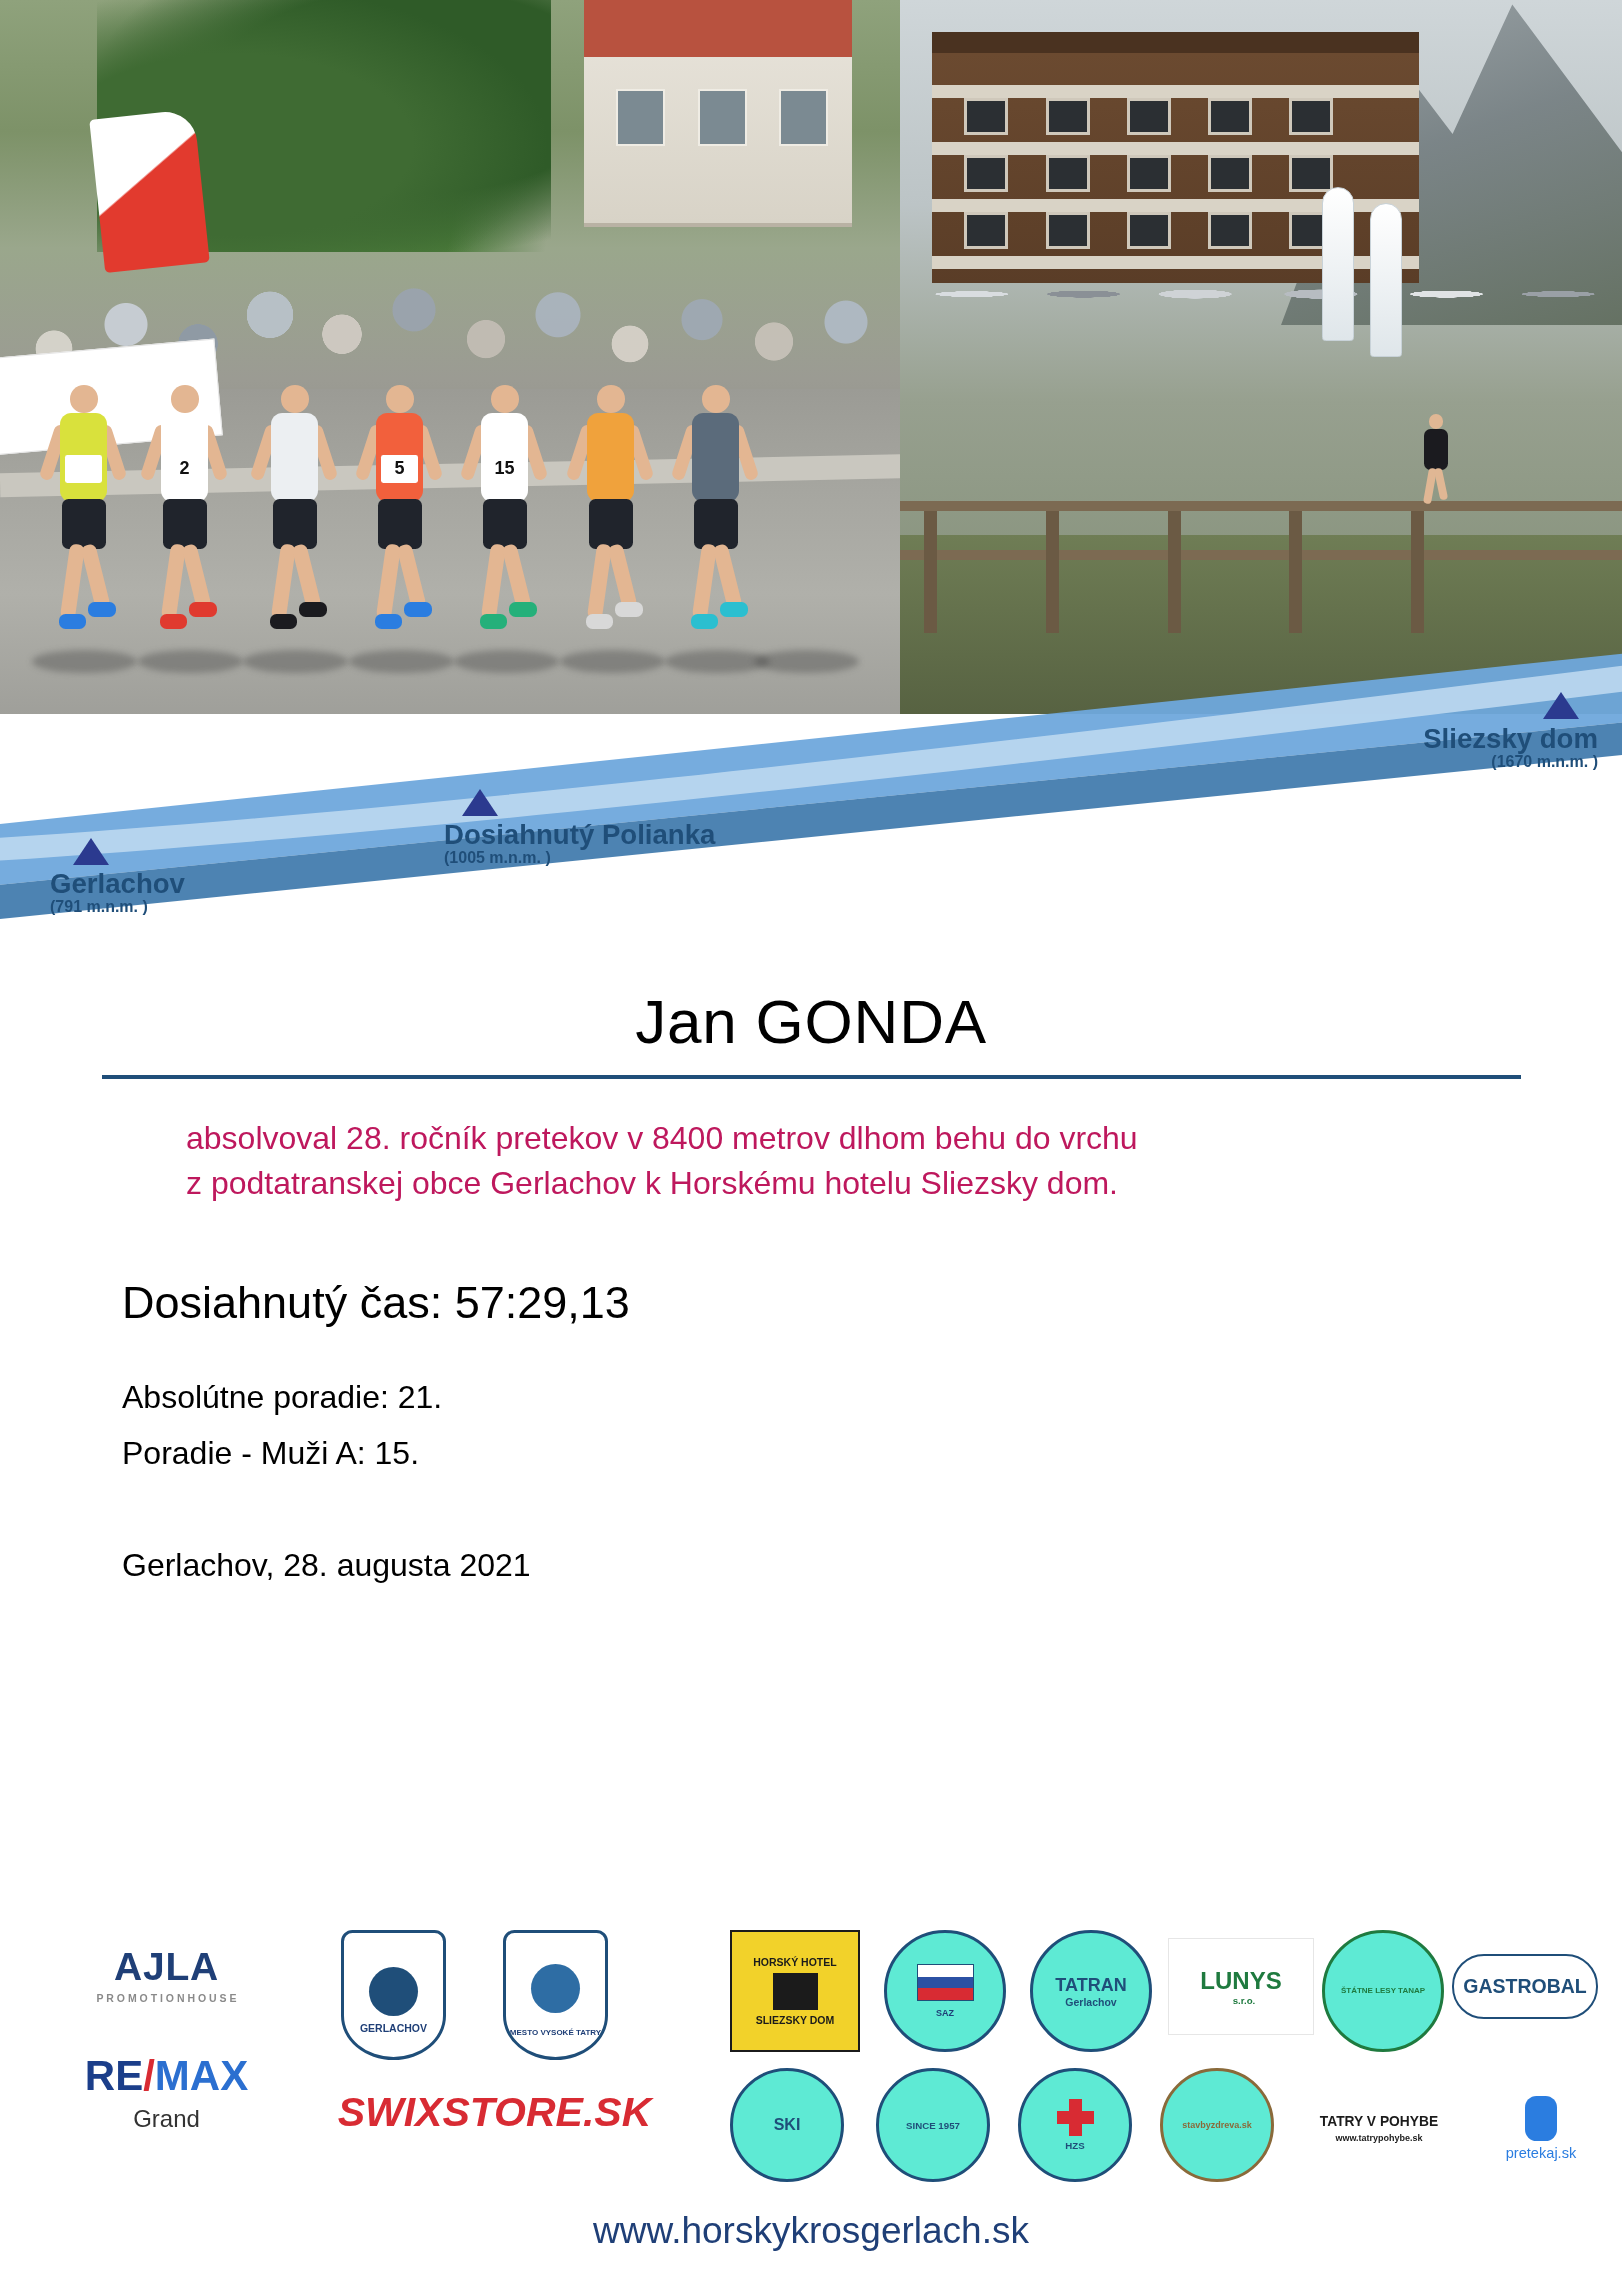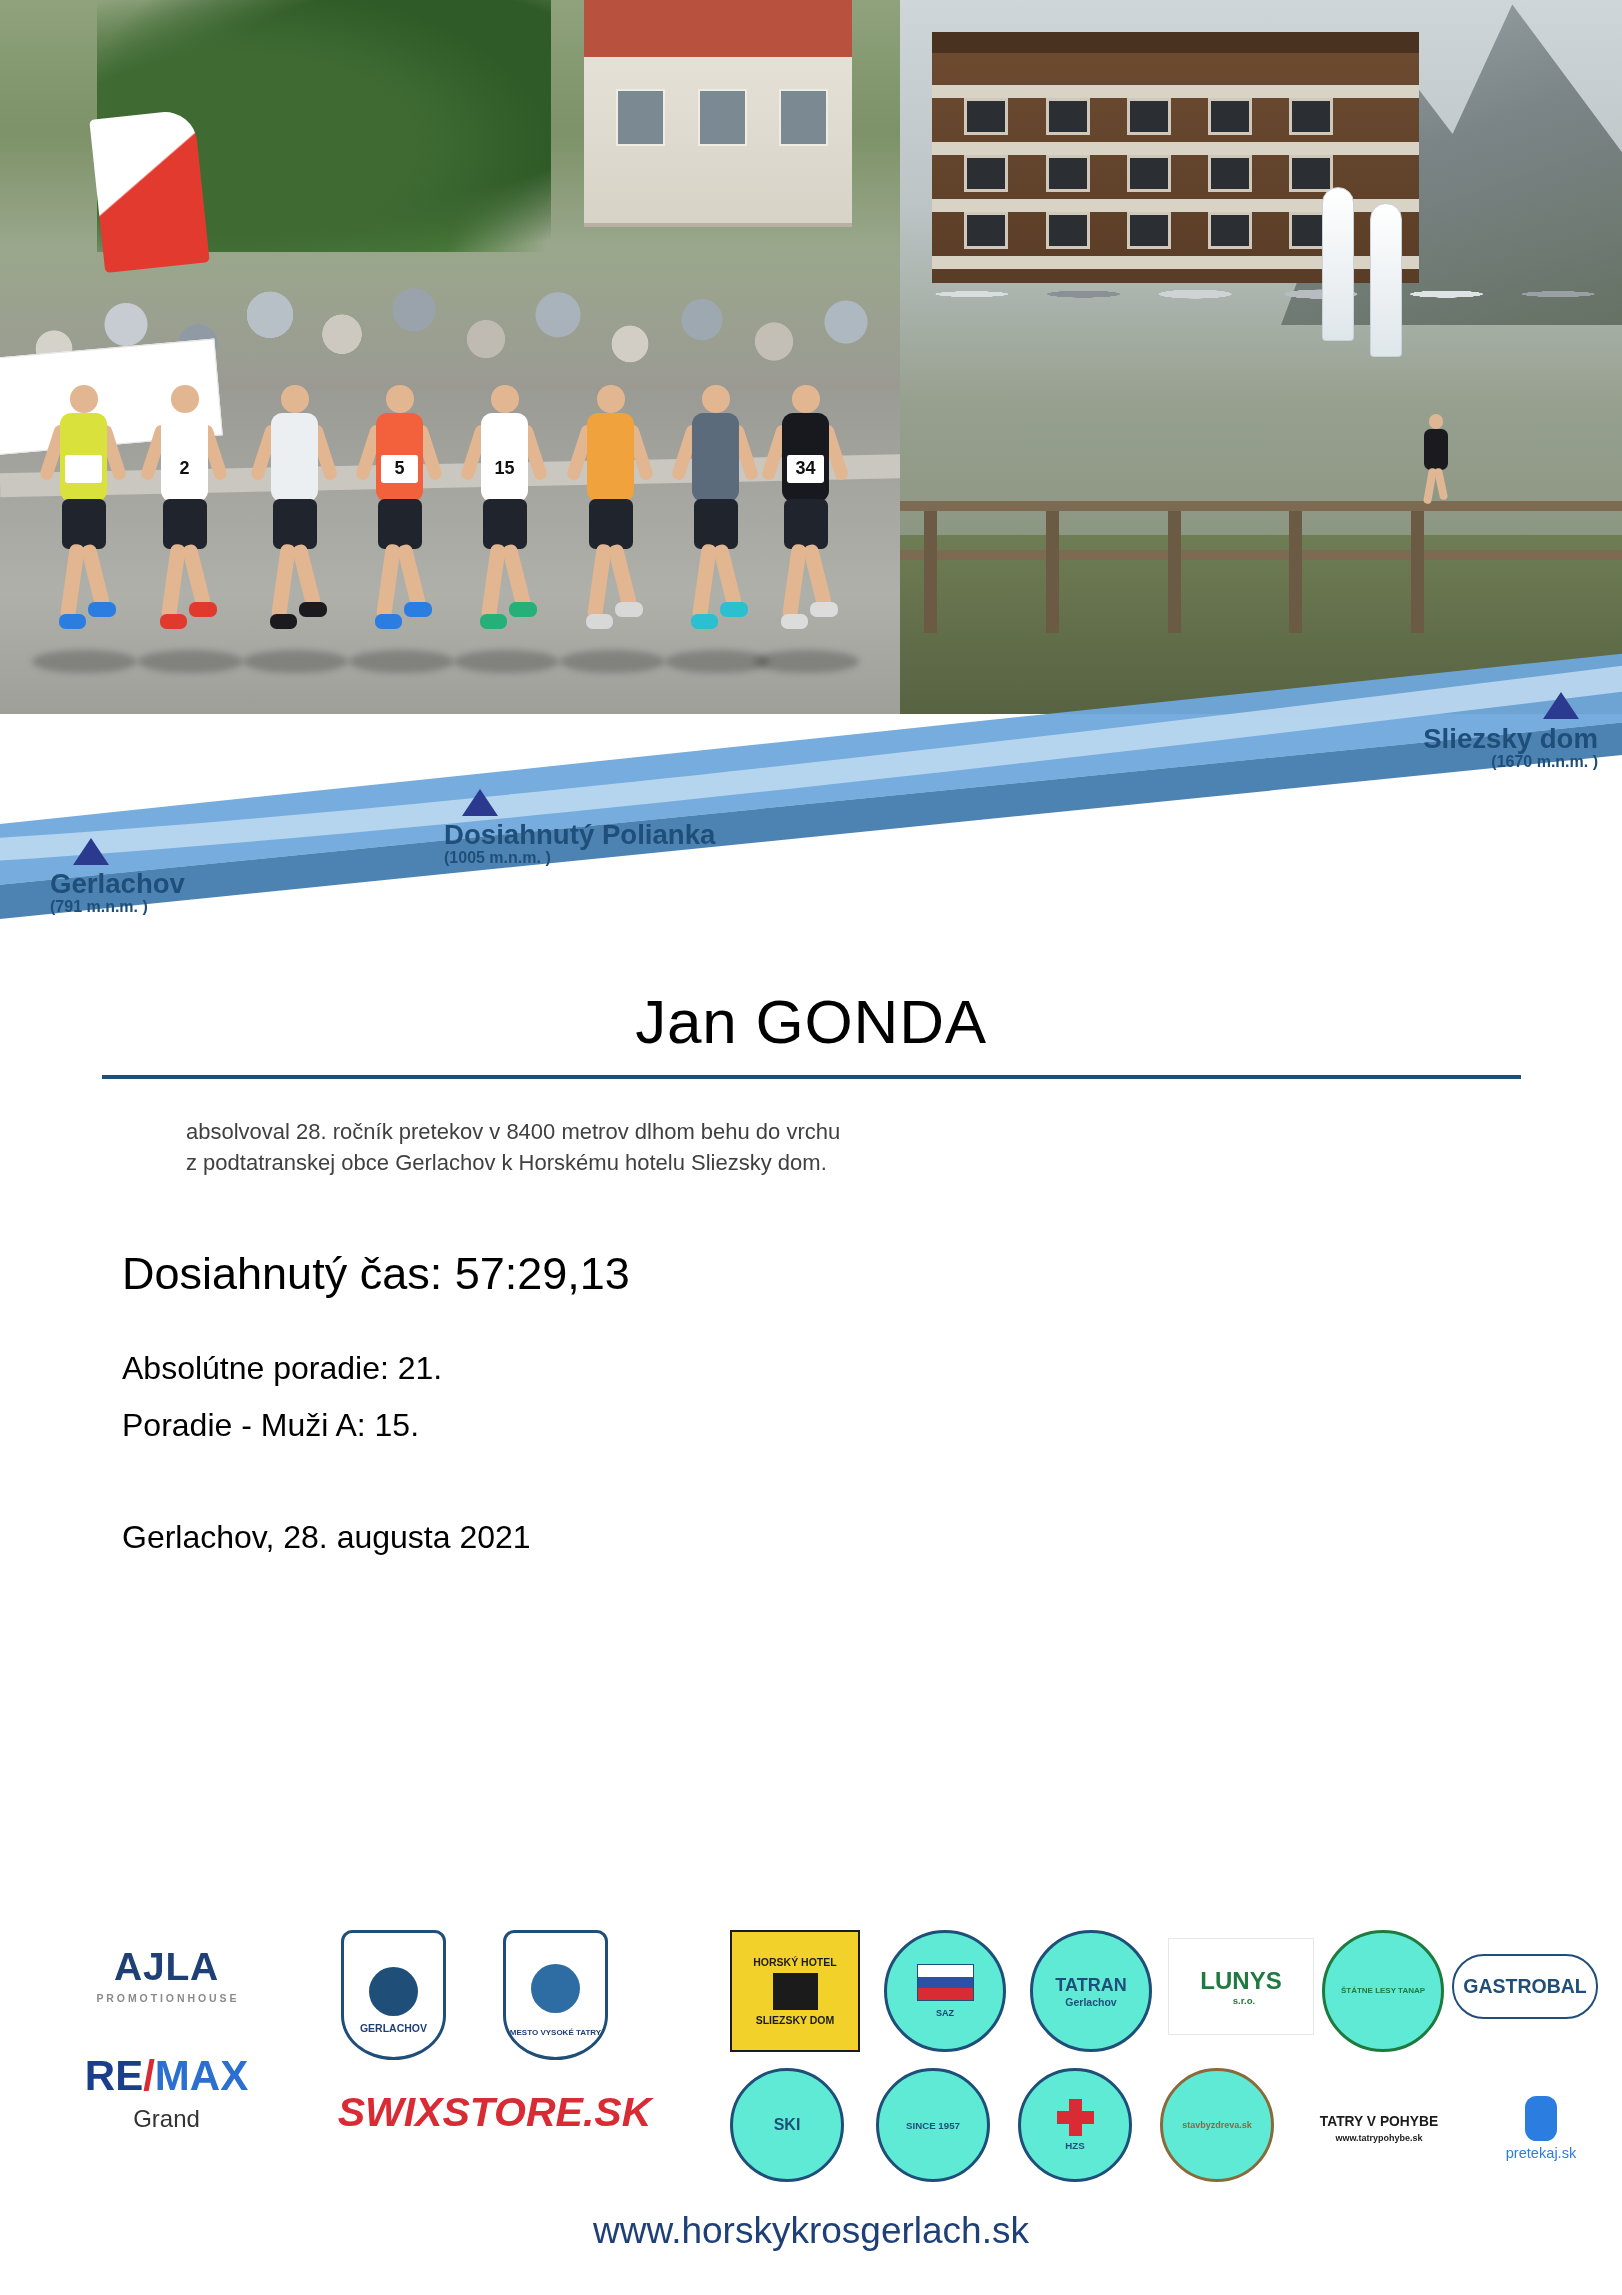--- a/index.html
+++ b/index.html
@@ -190,23 +190,23 @@
     margin: 29px 0 18px 0;
     color: #000;
   }
   .rule {
     width: 1419px; height: 4px; background: #1f4e79;
     margin: 0 auto 37px auto;
   }
   .desc {
     margin: 4px auto;
     width: 1314px;
-    font-size: 22px;
+    font-size: 32px;
     line-height: 1.42;
-    color: #404040;
+    color: #be185d;
     padding-left: 32px;
   }
   .results-wrap { position: relative; width: 1622px; margin-top: 70px; min-height: 487px; }
   .results { padding-left: 122px; }
   .time {
     font-size: 45px; color: #000; margin-bottom: 50px;
   }
   .place { font-size: 32px; margin-bottom: 19.5px; color:#000; }
   .place.second { margin-bottom: 75px; }
   .placewhen { font-size: 32px; color:#000; }
@@ -355,32 +355,20 @@
       <div class="head"></div>
       <div class="torso" style="background:#5b6b7b;"></div>
       <div class="shorts"></div>
       <div class="leg-l"></div>
         <div class="leg-r"></div>
       <div class="shoe-l" style="background:#2bbfd0;"></div>
       <div class="shoe-r" style="background:#2bbfd0;"></div>
     </div>
 
     <div class="shadow" style="left:754px;"></div>
-    <div class="runner" style="left:771px;">
-      <div class="arm-l"></div>
-        <div class="arm-r"></div>
-      <div class="head"></div>
-      <div class="torso" style="background:#17191e;"></div>
-      <div class="bib">34</div>
-      <div class="shorts"></div>
-      <div class="leg-l"></div>
-        <div class="leg-r"></div>
-      <div class="shoe-l" style="background:#dcdcdc;"></div>
-      <div class="shoe-r" style="background:#dcdcdc;"></div>
-    </div>
   </div>
 
   <div class="photo-right">
     <div class="mountain-r"></div>
     <div class="hotel">
       <div class="floor" style="top:32px;"></div>
       <div class="floor" style="top:89px;"></div>
       <div class="floor" style="top:146px;"></div>
       <div class="floor" style="top:203px;"></div>
       <div class="wdw" style="left:32px; top:45px;"></div>

